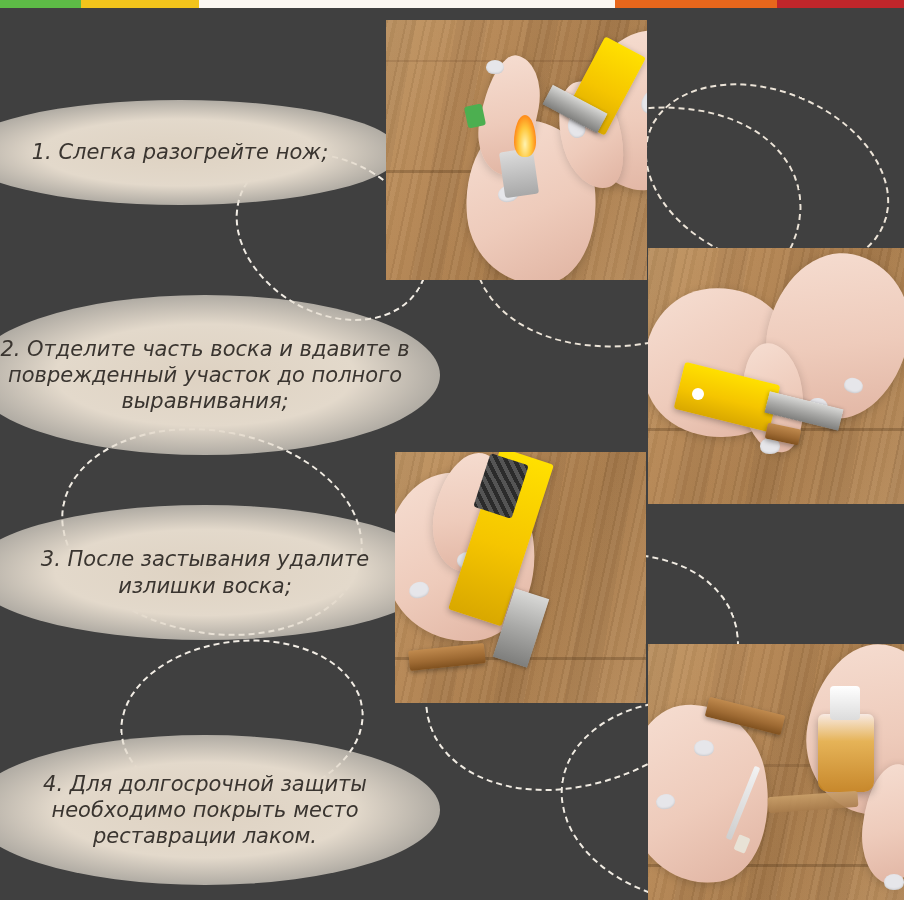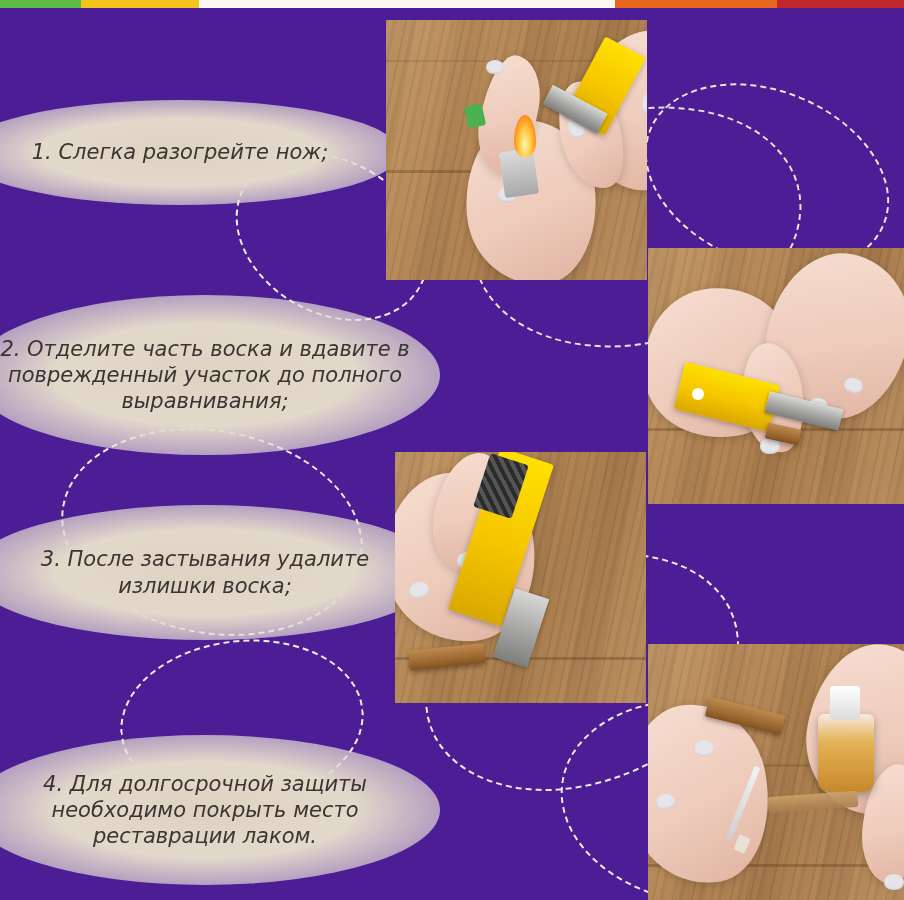--- a/index.html
+++ b/index.html
@@ -4,21 +4,21 @@
 <style>
   html, body {
     margin: 0;
     padding: 0;
     background: #fbf7f1;
   }
   #page {
     position: relative;
     width: 904px;
     height: 900px;
-    background: #4c1d95;
+    background: #404040;
     overflow: hidden;
     font-family: "Liberation Sans", sans-serif;
   }
 
   
   .topbar {
     position: absolute;
     top: 0; left: 0;
     width: 904px;
     height: 8px;

